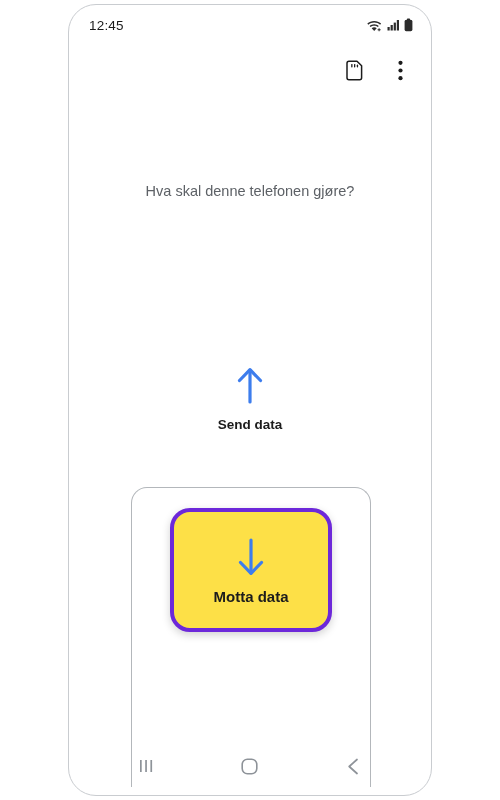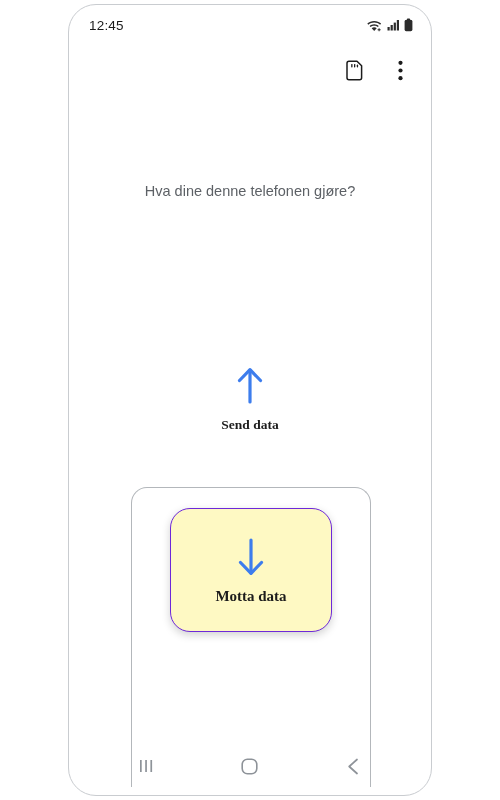--- a/index.html
+++ b/index.html
@@ -110,21 +110,21 @@
     display: flex;
     flex-direction: column;
     align-items: center;
     cursor: pointer;
   }
   .send-option .arrow { margin-bottom: 8px; }
   .opt-label {
     font-size: 13.5px;
     font-weight: bold;
     color: #1c1c1c;
-    font-family: Liberation Serif, serif;
+    font-family: Liberation Sans, sans-serif;
     text-align: center;
   }
 
   
   .gray-sheet {
     position: absolute;
     left: 62px;
     top: 482px;
     width: 240px;
     height: 300px;
@@ -136,23 +136,23 @@
   }
 
   
   .receive-button {
     position: absolute;
     left: 101px;
     top: 503px;
     width: 162px;
     height: 124px;
     box-sizing: border-box;
-    border: 1px solid #6d28d9;
+    border: 4px solid #6d28d9;
     border-radius: 20px;
-    background: #fef9c3;
+    background: #fde047;
     box-shadow: 0 3px 9px rgba(0,0,0,0.18);
     display: flex;
     flex-direction: column;
     align-items: center;
     justify-content: center;
     cursor: pointer;
   }
   .receive-button .arrow { margin-bottom: 6px; }
   .receive-button .opt-label { font-size: 15px; }
 
@@ -227,21 +227,21 @@
       <span>
         <svg width="5" height="21" viewBox="0 0 5 21">
           <circle cx="2.5" cy="2.8" r="2.1" fill="#1c1c1c"></circle>
           <circle cx="2.5" cy="10.5" r="2.1" fill="#1c1c1c"></circle>
           <circle cx="2.5" cy="18.2" r="2.1" fill="#1c1c1c"></circle>
         </svg>
       </span>
     </button>
   </div>
 
-  <div class="subtitle">Hva dine denne telefonen gjøre?</div>
+  <div class="subtitle">Hva skal denne telefonen gjøre?</div>
 
   <div class="send-option">
     <span class="arrow">
       <svg width="32" height="40" viewBox="0 0 32 40">
         <path d="M16 37 V5" stroke="#3d7ded" stroke-width="3.2" stroke-linecap="round" fill="none"></path>
         <path d="M5.5 15.5 L16 4.6 L26.5 15.5" stroke="#3d7ded" stroke-width="3.2" stroke-linecap="round" stroke-linejoin="round" fill="none"></path>
       </svg>
     </span>
     <span class="opt-label">Send data</span>
   </div>

